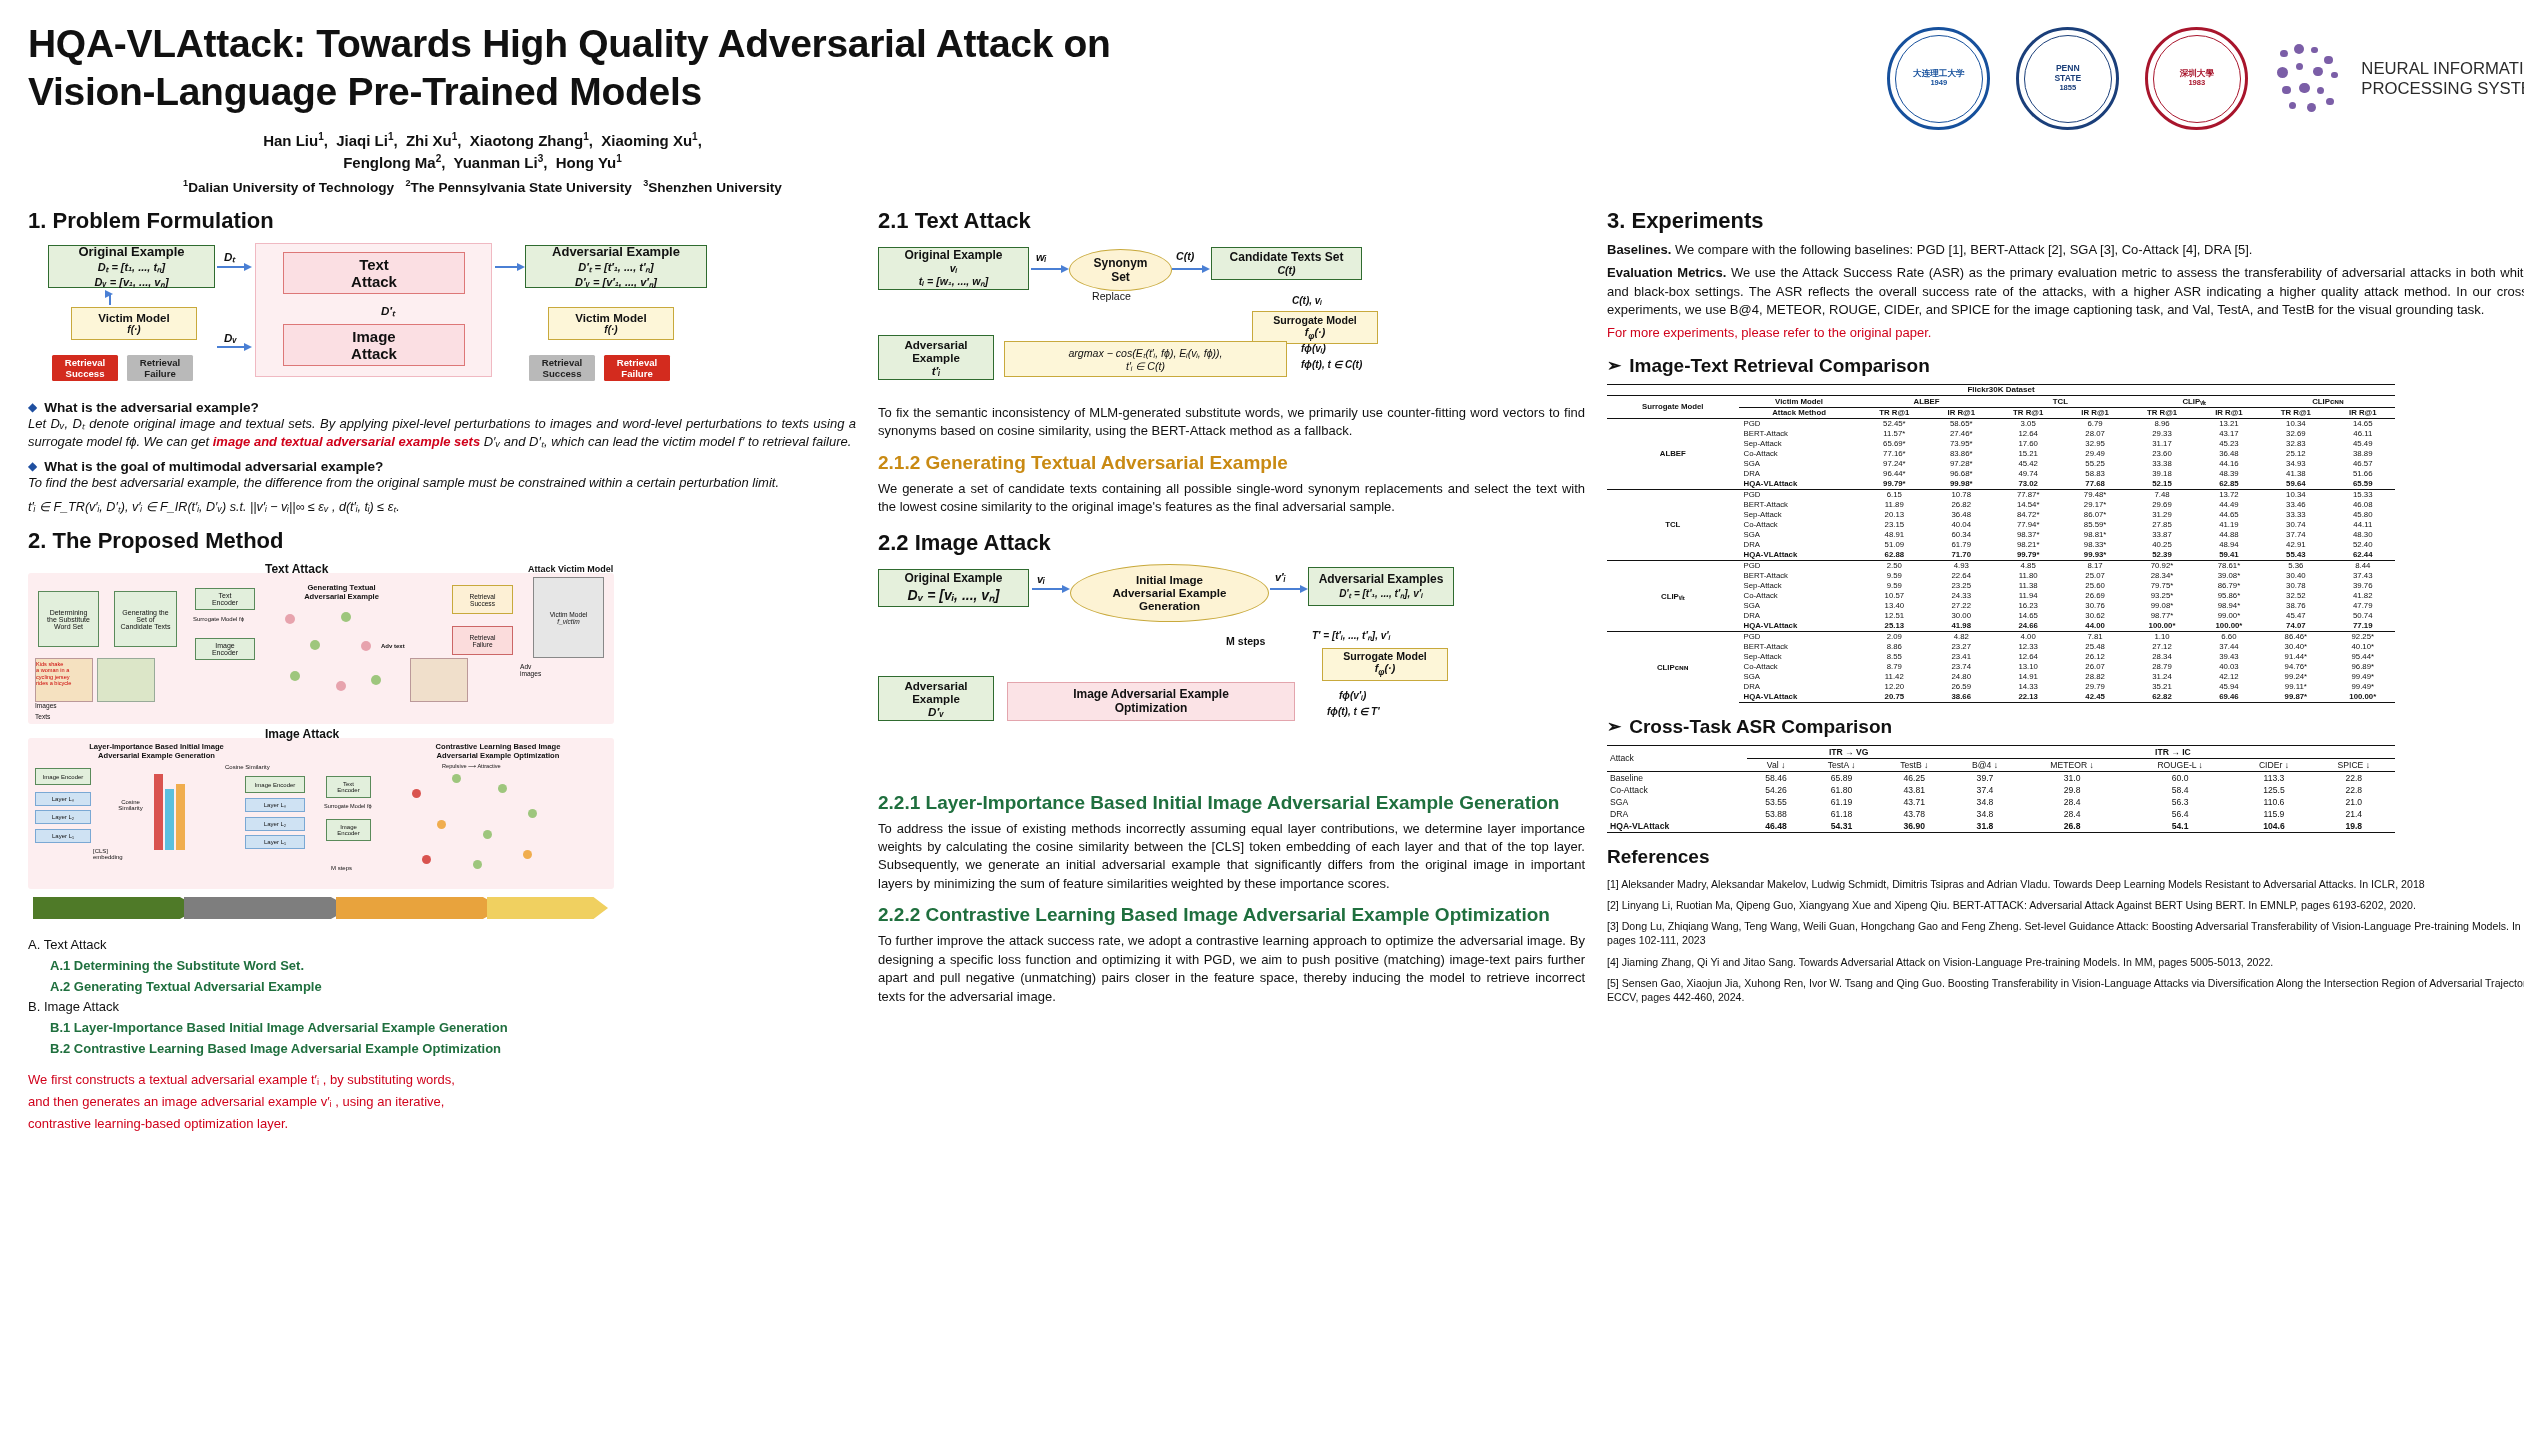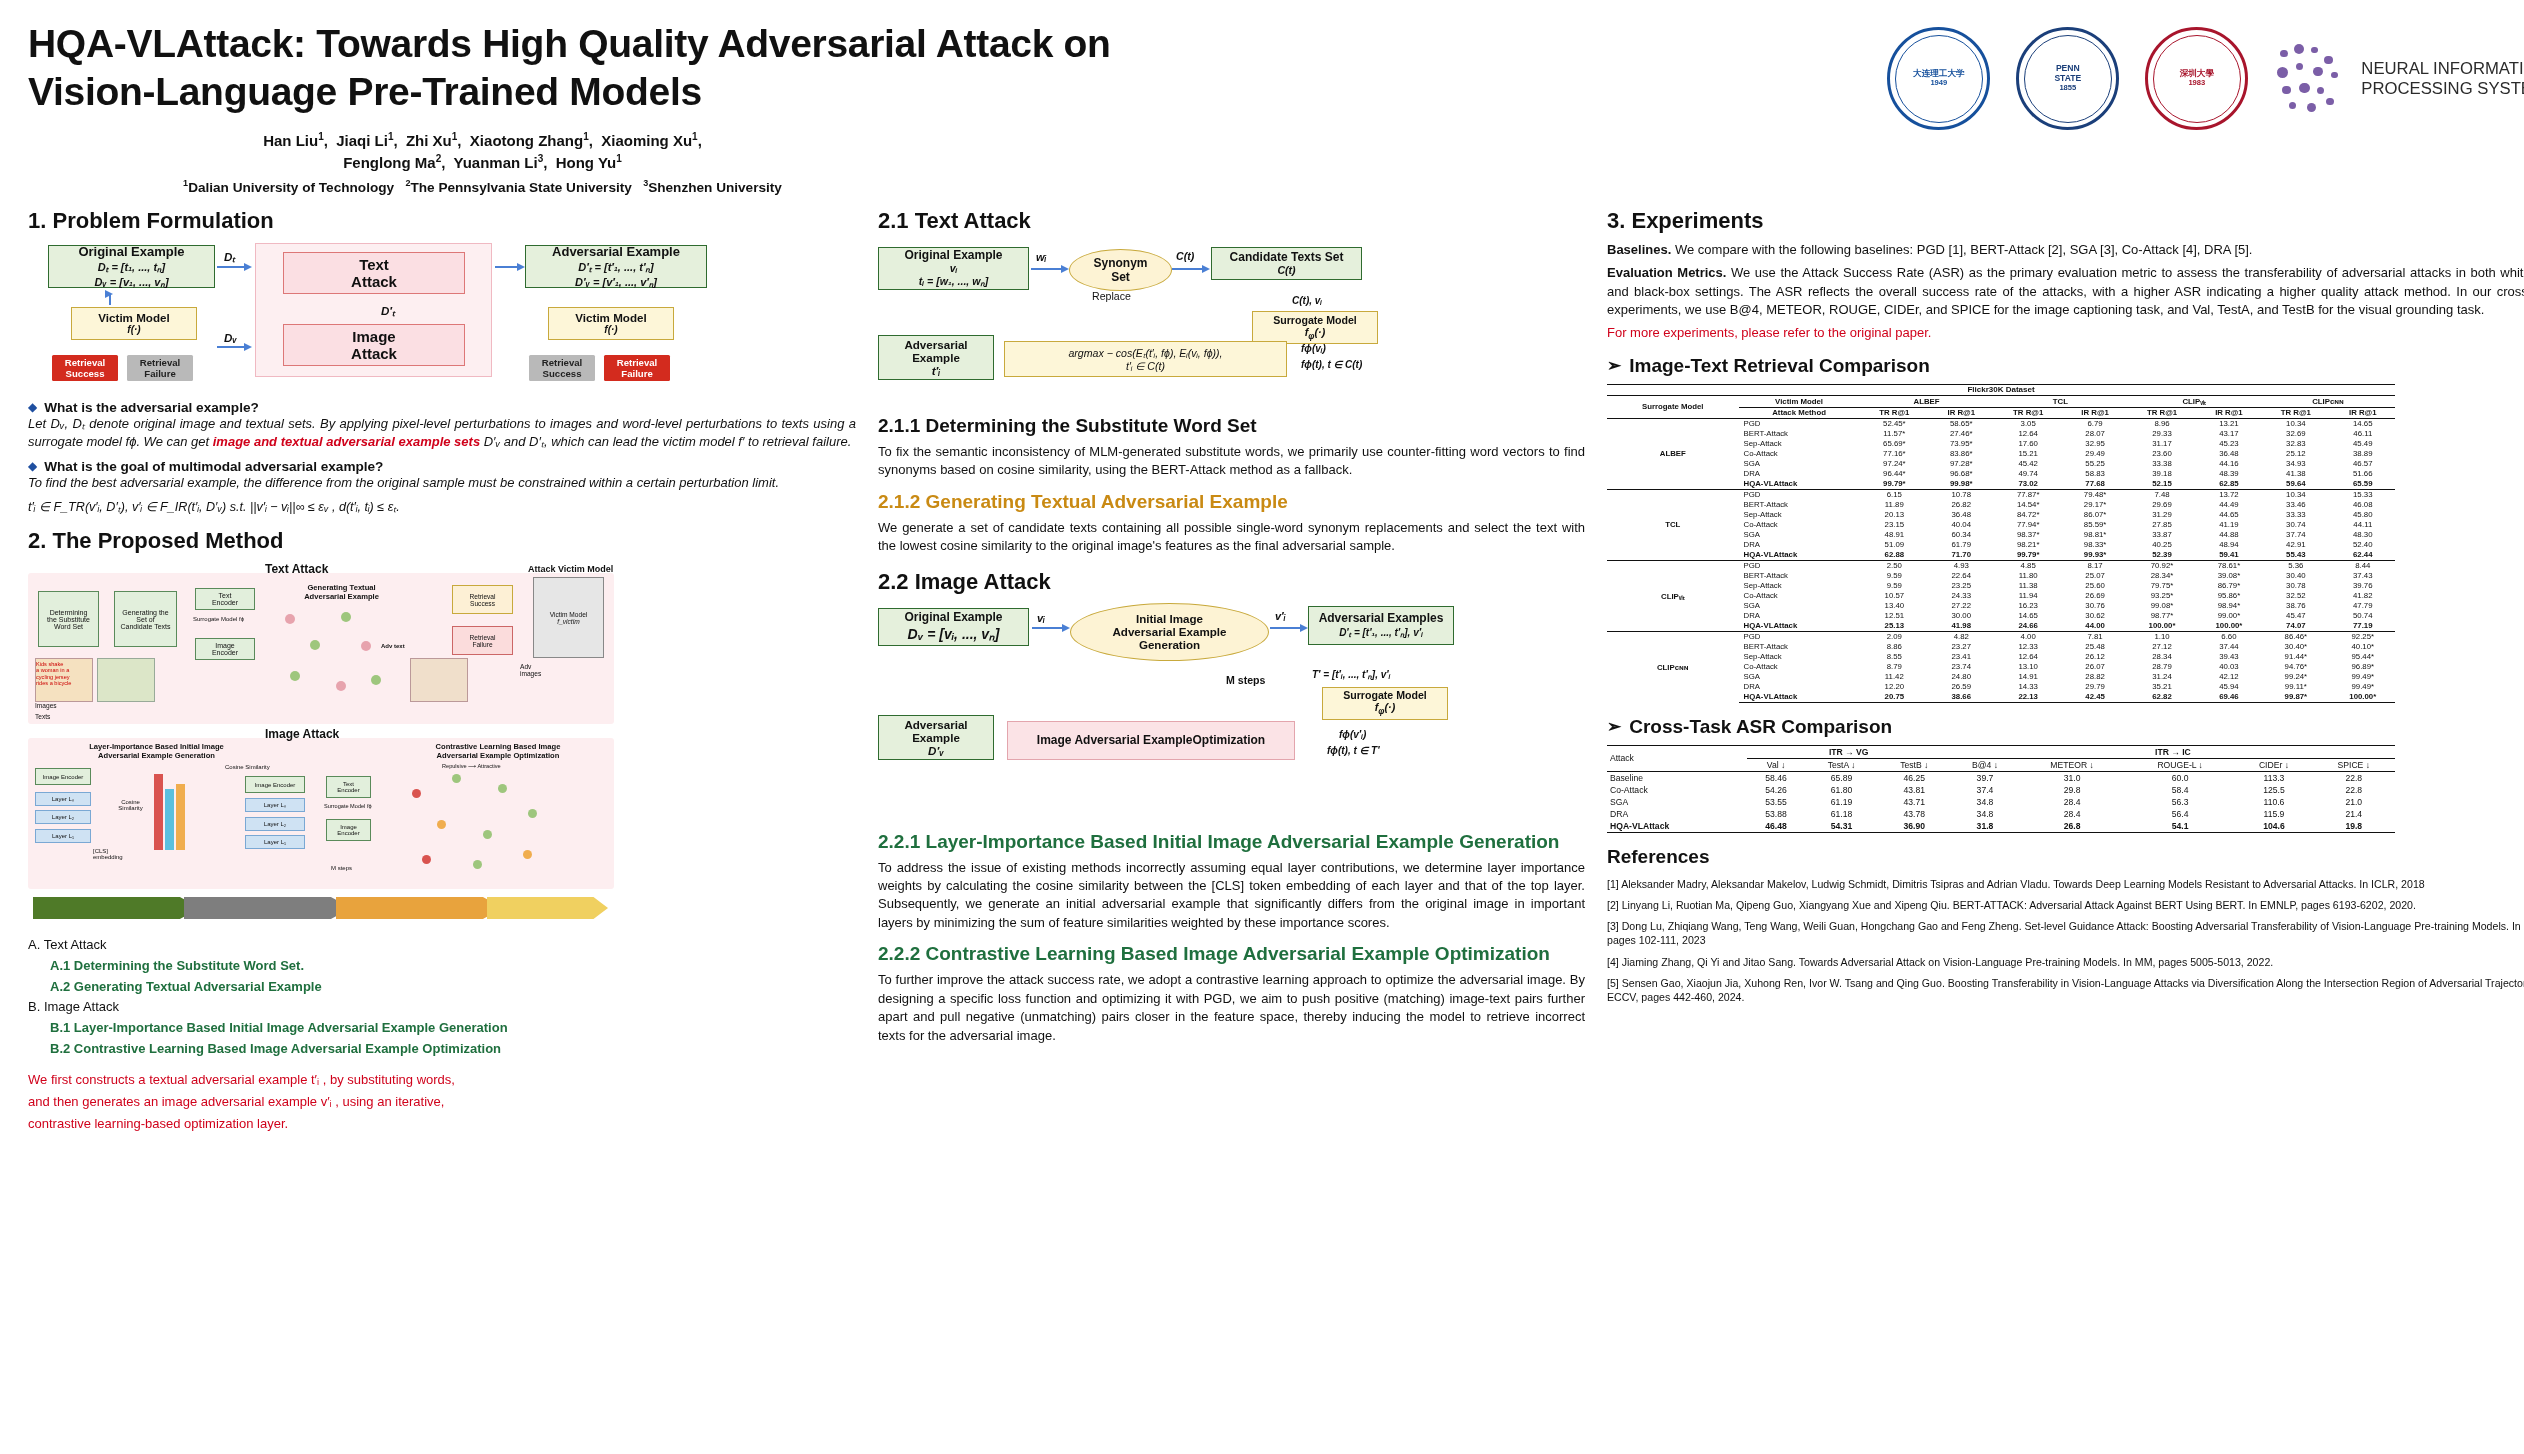--- a/index.html
+++ b/index.html
@@ -369,21 +369,20 @@
         </div>
 
         <div class="box b-yellow" style="left:126px;top:99px;width:283px;height:36px;flex-direction:column;font-size:10.6px;font-style:italic">
           <div>argmax − cos(Eₜ(t′ᵢ, fϕ), Eᵢ(vᵢ, fϕ)),</div>
           <div>t′ᵢ ∈ C(t)</div>
         </div>
         <div class="lbl" style="left:423px;top:101px;font-size:10px">fϕ(vᵢ)</div>
         <div class="lbl" style="left:423px;top:117px;font-size:10px">fϕ(t), t ∈ C(t)</div>
       </div>
 
-      <h3 class="sub black">2.1.1 Determining the Substitute Word Set</h3>
       <div class="body-text">To fix the semantic inconsistency of MLM-generated substitute words, we primarily use counter-fitting word vectors to find synonyms based on cosine similarity, using the BERT-Attack method as a fallback.</div>
 
       <h3 class="sub orange">2.1.2 Generating Textual Adversarial Example</h3>
       <div class="body-text">We generate a set of candidate texts containing all possible single-word synonym replacements and select the text with the lowest cosine similarity to the original image's features as the final adversarial sample.</div>
 
       <h2 class="sec" style="margin-top:13px">2.2 Image Attack</h2>
 
       <div class="diagram3">
         <div class="box b-green" style="left:0;top:5px;width:151px;height:38px;flex-direction:column;font-weight:bold;font-size:12px">
           <div>Original Example</div>
@@ -409,21 +408,21 @@
           <div>Surrogate Model</div>
             <div style="font-style:italic">f<sub>φ</sub>(·)</div>
         </div>
 
         <div class="box b-green" style="left:0;top:112px;width:116px;height:45px;flex-direction:column;font-weight:bold;font-size:11.6px">
           <div>Adversarial</div>
             <div>Example</div>
             <div style="font-style:italic">D′ᵥ</div>
         </div>
 
-        <div class="box b-pink" style="left:129px;top:118px;width:288px;height:39px;flex-direction:row;font-size:12px;font-weight:bold;background:#fbe3e6;border:0.5px solid #e3a5ad">
+        <div class="box b-pink" style="left:129px;top:118px;width:288px;height:39px;flex-direction:column;font-size:12px;font-weight:bold;background:#fbe3e6;border:0.5px solid #e3a5ad">
           <div>Image Adversarial Example</div>
             <div>Optimization</div>
         </div>
 
         <div class="lbl" style="left:461px;top:126px;font-size:10px">fϕ(v′ᵢ)</div>
         <div class="lbl" style="left:449px;top:142px;font-size:10px">fϕ(t), t ∈ T′</div>
       </div>
 
       <h3 class="sub">2.2.1 Layer-Importance Based Initial Image Adversarial Example Generation</h3>
       <div class="body-text">To address the issue of existing methods incorrectly assuming equal layer contributions, we determine layer importance weights by calculating the cosine similarity between the [CLS] token embedding of each layer and that of the top layer. Subsequently, we generate an initial adversarial example that significantly differs from the original image in important layers by minimizing the sum of feature similarities weighted by these importance scores.</div>

